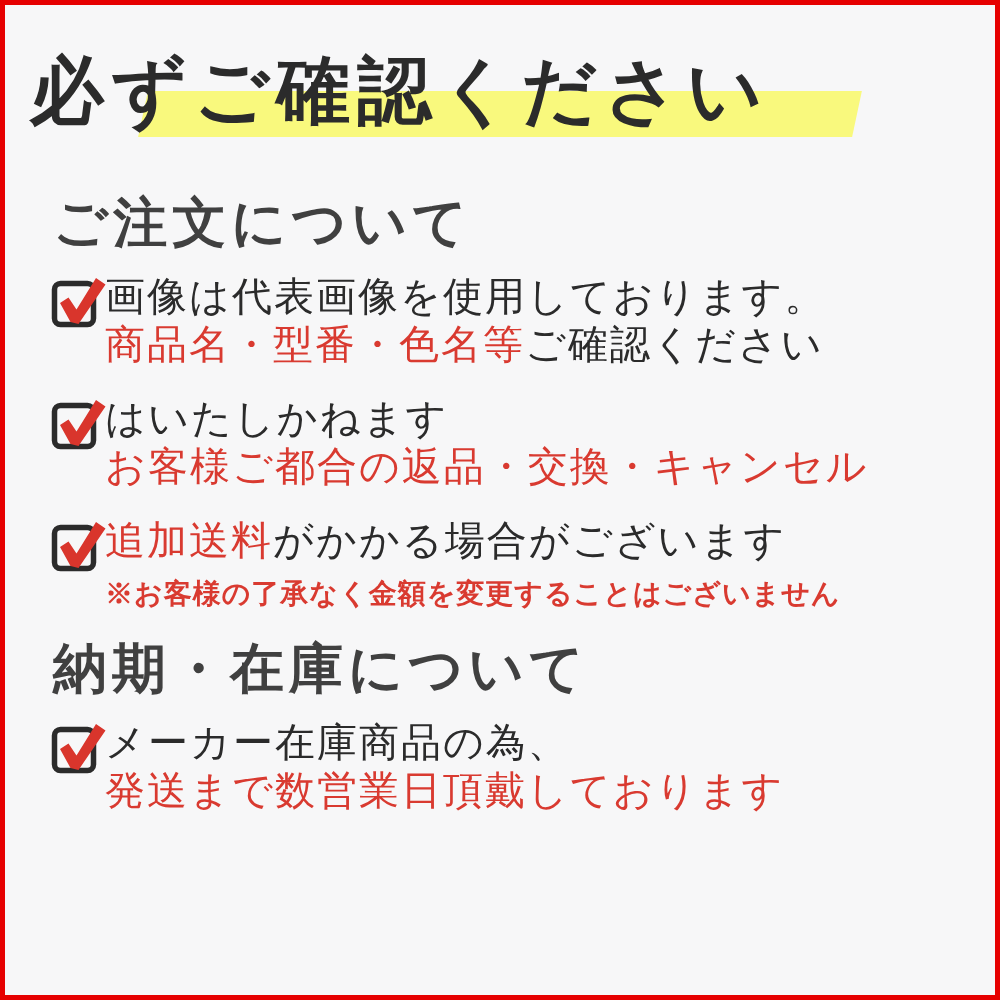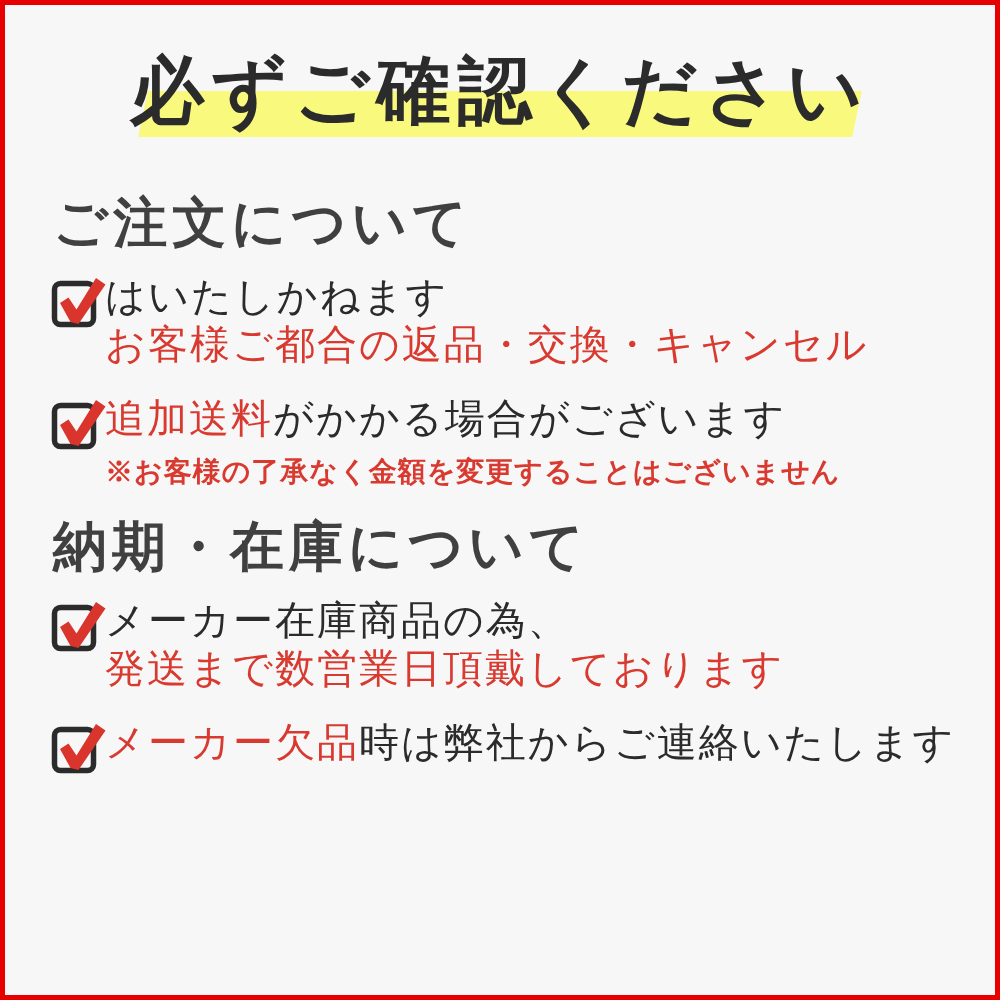--- a/index.html
+++ b/index.html
@@ -16,21 +16,21 @@
     background: #f7f7f8;
     font-family: "Liberation Serif", "DejaVu Serif", serif;
     color: #2b2b2b;
     overflow: hidden;
   }
   
   .title-wrap {
     position: relative;
     margin-top: 34px;
     height: 104px;
-    text-align: center;
+    padding-left: 25px;
   }
   .title-highlight {
     position: absolute;
     left: 50%;
     top: 52px;
     width: 714px;
     height: 46px;
     background: #f9f97d;
     transform: translateX(-50%) skewX(-12deg);
     z-index: 0;
@@ -110,20 +110,30 @@
   <div class="content">
 
   <div class="section">
         <h2 class="section-heading">ご注文について</h2>
         <div class="item">
   <svg class="check-icon" viewBox="0 0 46 52" xmlns="http://www.w3.org/2000/svg" aria-hidden="true">
     <rect x="3.5" y="8.5" width="39" height="41" rx="6" fill="none" stroke="#2b2b2b" stroke-width="5.5"></rect>
     <polygon points="9,28 17.5,22.5 25.5,34.5 45,3 54.5,9.5 27.5,49 19.5,47" fill="#d9352c"></polygon>
   </svg>
 <div class="item-text">
+            <p><span class="seg-black">画像は代表画像を使用しております。</span></p>
+            <p><span class="seg-red">商品名・型番・色名等</span><span class="seg-black">ご確認ください</span></p>
+          </div>
+        </div>
+        <div class="item">
+  <svg class="check-icon" viewBox="0 0 46 52" xmlns="http://www.w3.org/2000/svg" aria-hidden="true">
+    <rect x="3.5" y="8.5" width="39" height="41" rx="6" fill="none" stroke="#2b2b2b" stroke-width="5.5"></rect>
+    <polygon points="9,28 17.5,22.5 25.5,34.5 45,3 54.5,9.5 27.5,49 19.5,47" fill="#d9352c"></polygon>
+  </svg>
+<div class="item-text">
             <p><span class="seg-black">はいたしかねます</span></p>
             <p><span class="seg-red">お客様ご都合の返品・交換・キャンセル</span></p>
           </div>
         </div>
         <div class="item">
   <svg class="check-icon" viewBox="0 0 46 52" xmlns="http://www.w3.org/2000/svg" aria-hidden="true">
     <rect x="3.5" y="8.5" width="39" height="41" rx="6" fill="none" stroke="#2b2b2b" stroke-width="5.5"></rect>
     <polygon points="9,28 17.5,22.5 25.5,34.5 45,3 54.5,9.5 27.5,49 19.5,47" fill="#d9352c"></polygon>
   </svg>
 <div class="item-text">
@@ -137,25 +147,16 @@
         <div class="item">
   <svg class="check-icon" viewBox="0 0 46 52" xmlns="http://www.w3.org/2000/svg" aria-hidden="true">
     <rect x="3.5" y="8.5" width="39" height="41" rx="6" fill="none" stroke="#2b2b2b" stroke-width="5.5"></rect>
     <polygon points="9,28 17.5,22.5 25.5,34.5 45,3 54.5,9.5 27.5,49 19.5,47" fill="#d9352c"></polygon>
   </svg>
 <div class="item-text">
             <p><span class="seg-black">メーカー在庫商品の為、</span></p>
             <p><span class="seg-red">発送まで数営業日頂戴しております</span></p>
           </div>
         </div>
-        <div class="item">
-  <svg class="check-icon" viewBox="0 0 46 52" xmlns="http://www.w3.org/2000/svg" aria-hidden="true">
-    <rect x="3.5" y="8.5" width="39" height="41" rx="6" fill="none" stroke="#2b2b2b" stroke-width="5.5"></rect>
-    <polygon points="9,28 17.5,22.5 25.5,34.5 45,3 54.5,9.5 27.5,49 19.5,47" fill="#d9352c"></polygon>
-  </svg>
-<div class="item-text">
-            <p><span class="seg-red">メーカー欠品</span><span class="seg-black">時は弊社からご連絡いたします</span></p>
-          </div>
-        </div>
       </div>
     </div>
 
 </div>
 
 </body></html>

